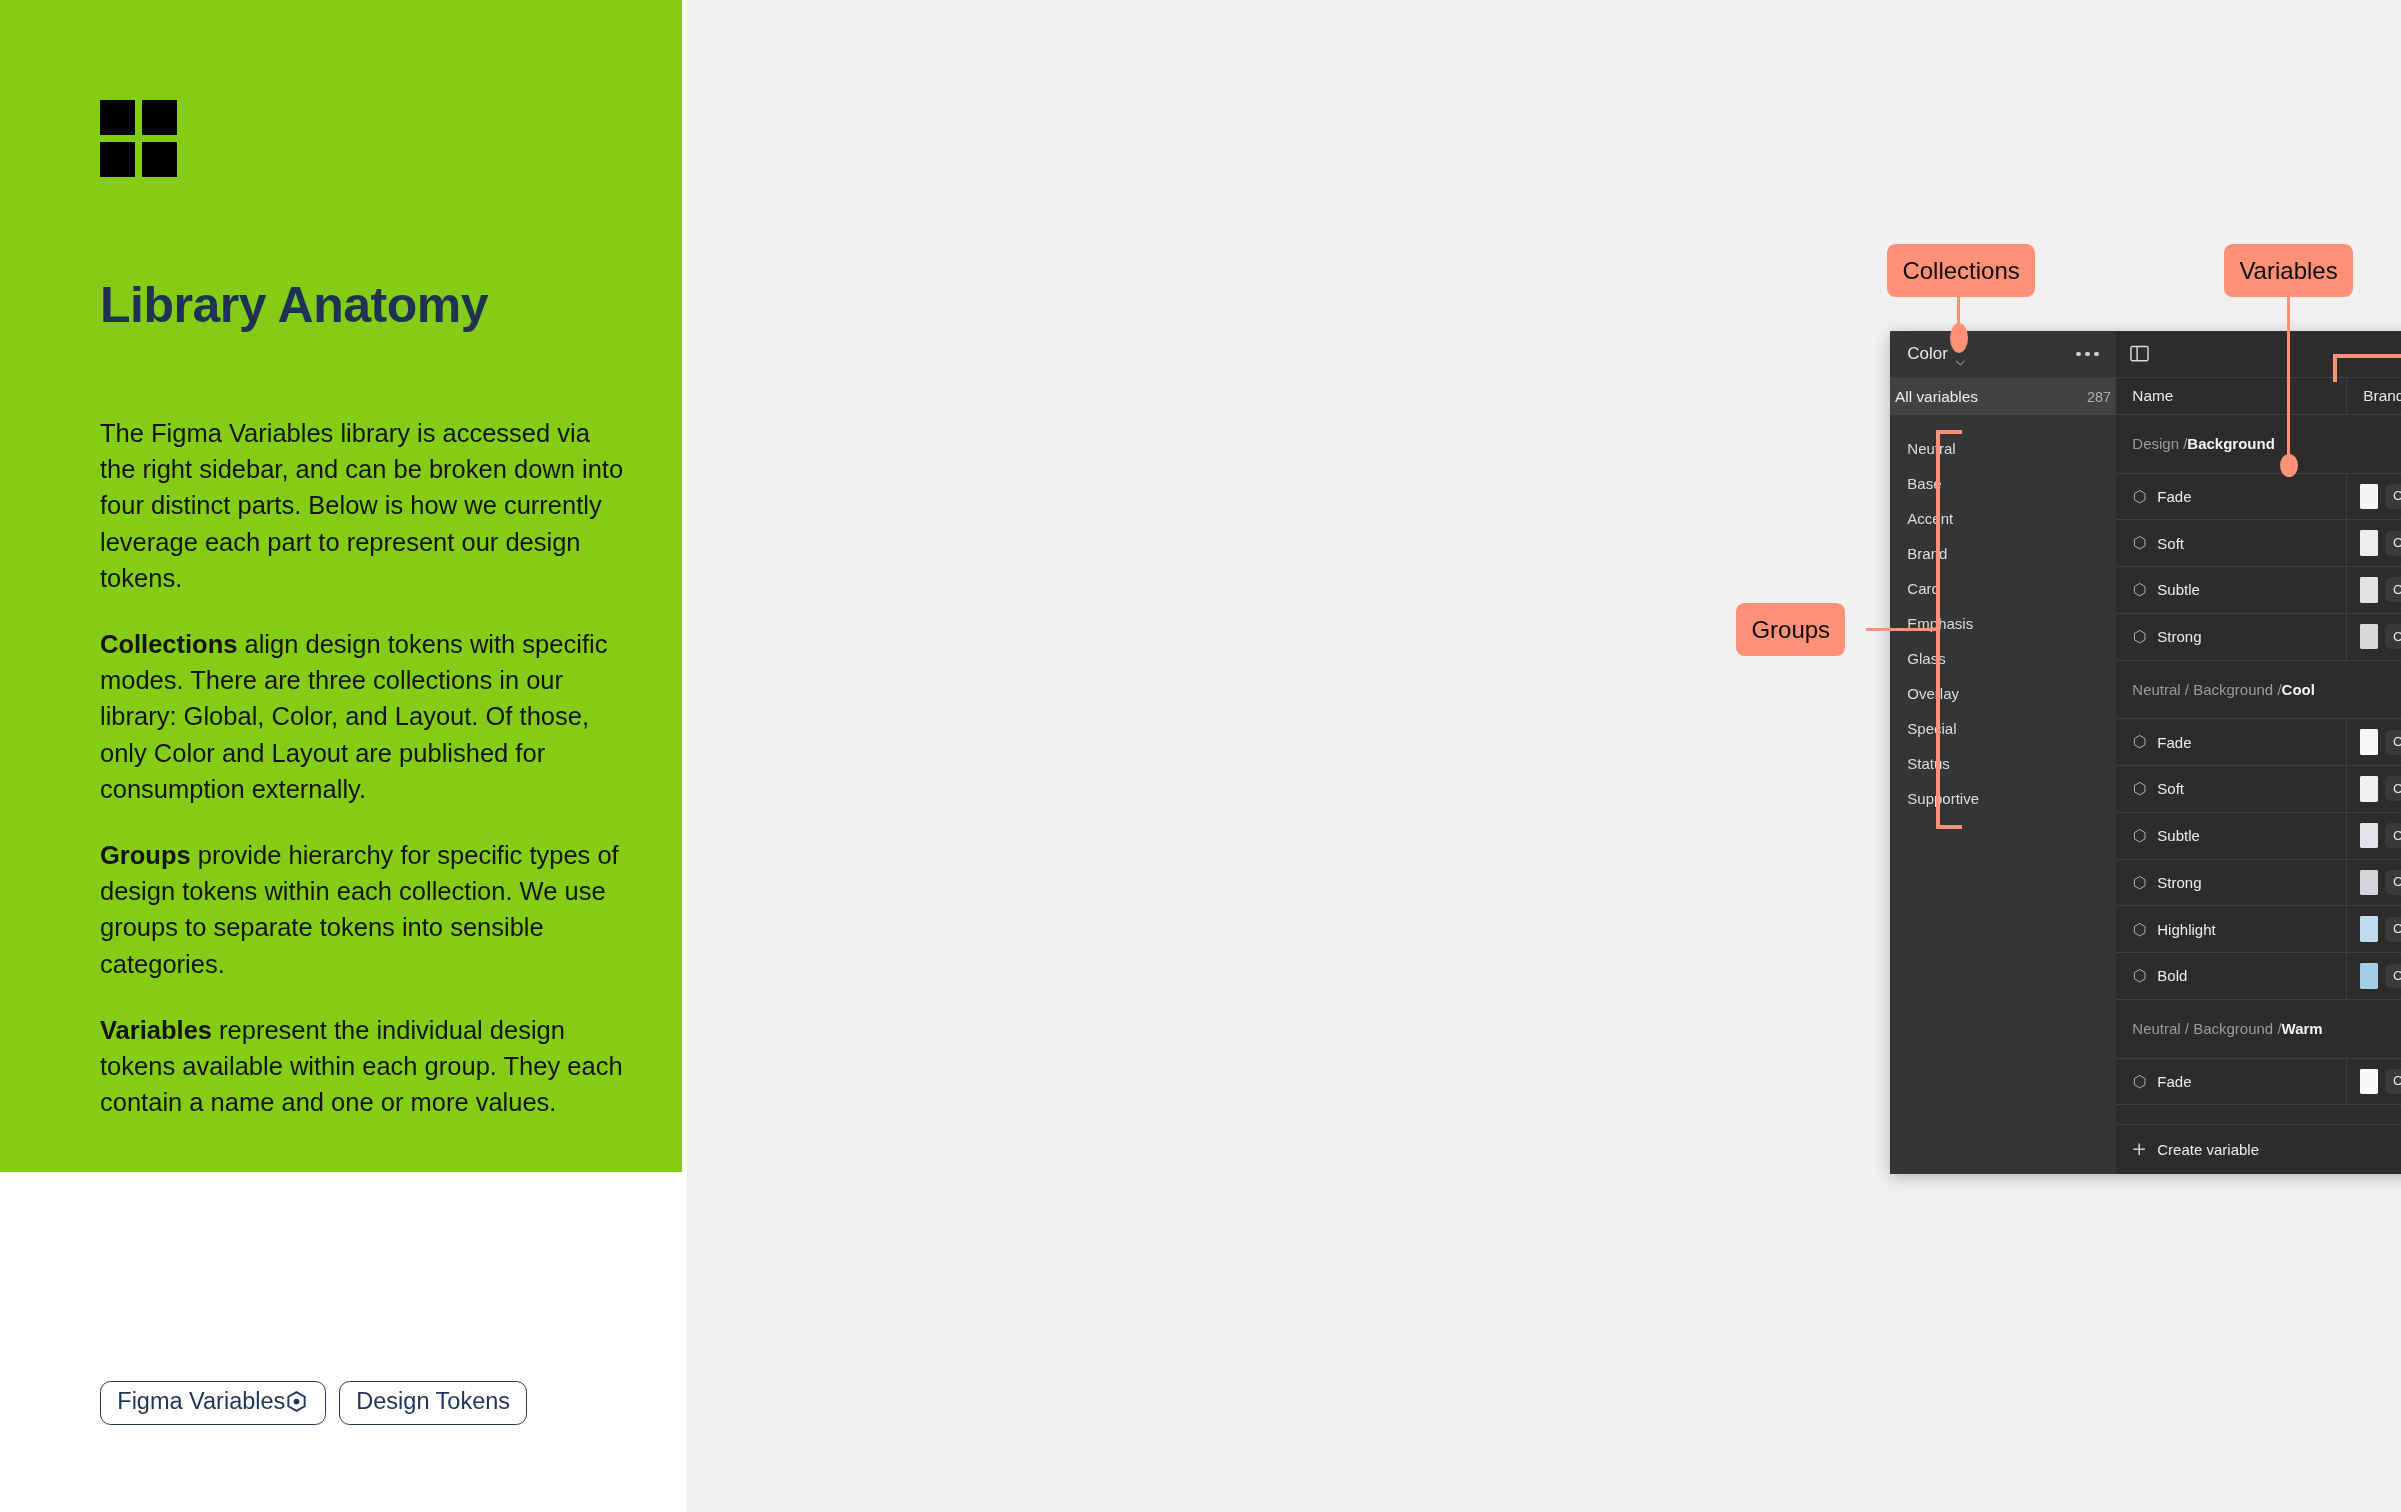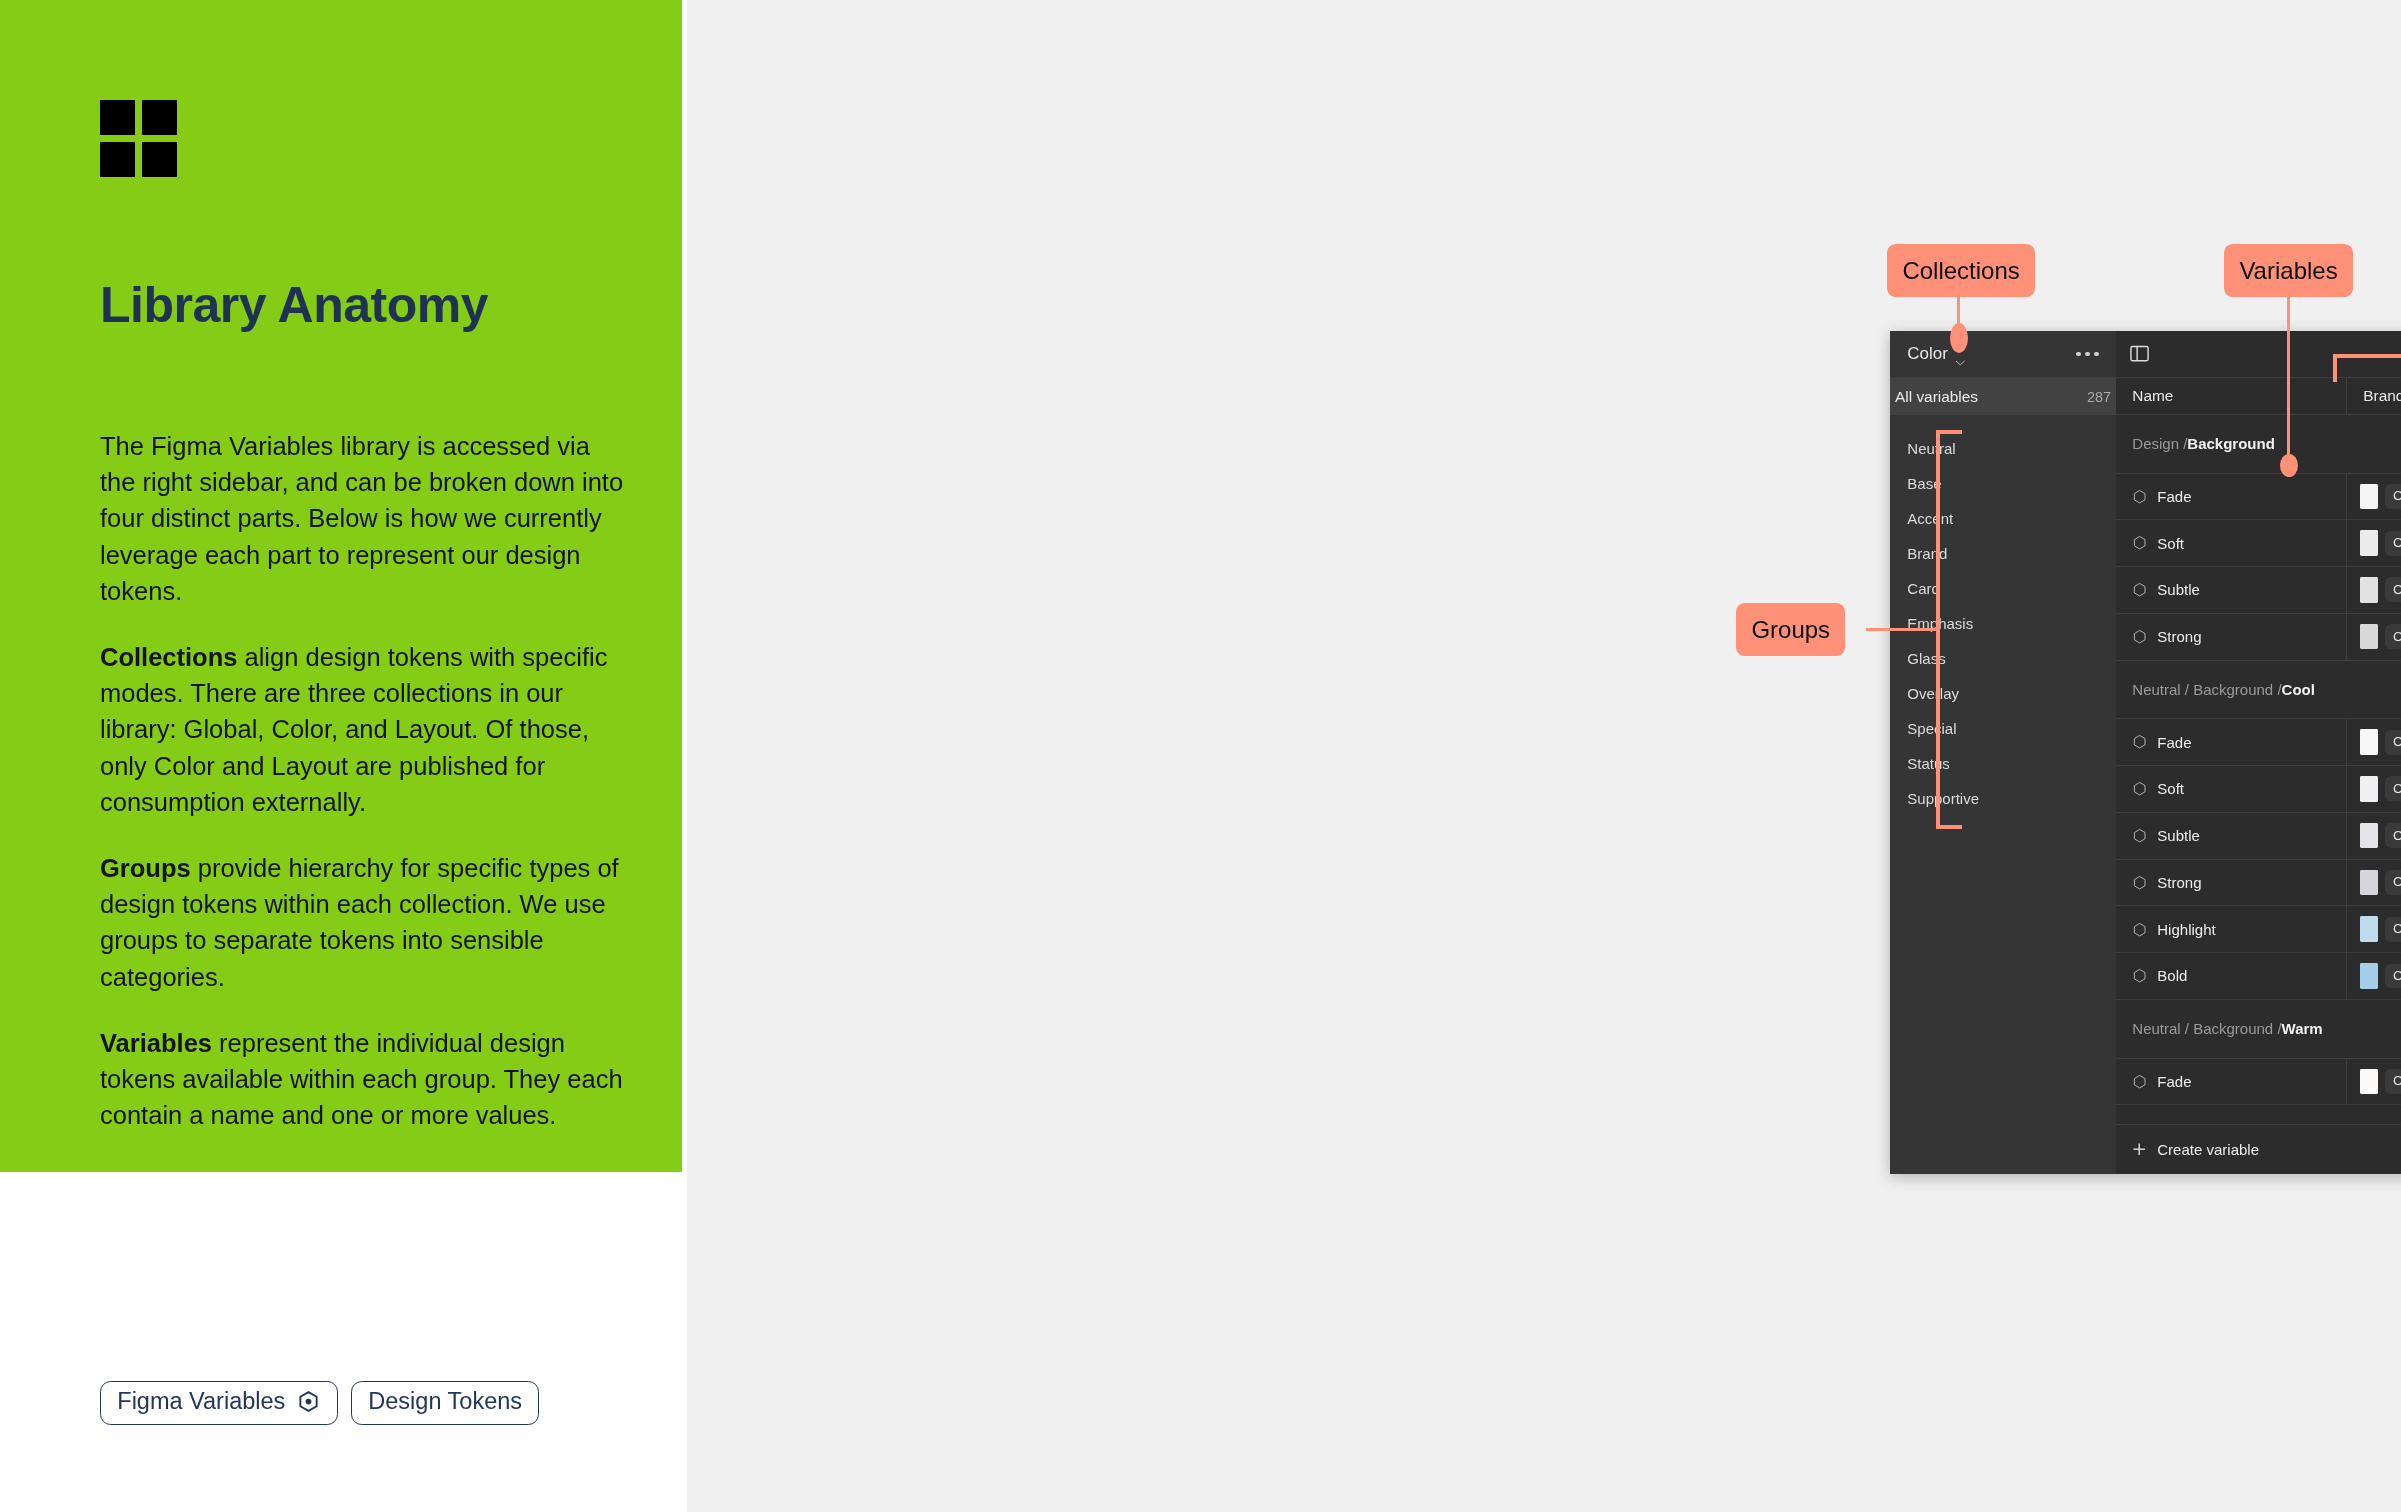--- a/index.html
+++ b/index.html
@@ -27,21 +27,21 @@
 
   .page-title {
     position: absolute; left: 100px; top: 279px;
     width: 528px;
     font-size: 50px; font-weight: 700;
     color: #1f3254; letter-spacing: -0.5px;
     line-height: 1.05;
   }
 
   .body-copy {
-    position: absolute; left: 100px; top: 428px;
+    position: absolute; left: 100px; top: 415px;
     width: 524px;
   }
   .body-copy p {
     font-size: 25.5px;
     line-height: 1.42;
     color: #141414;
     margin-bottom: 30px;
   }
   .body-copy p:last-child { margin-bottom: 12px; }
   .body-copy b { font-weight: 700; }
@@ -49,21 +49,21 @@
   .tag-row {
     position: absolute; left: 100px; top: 1381px;
     display: flex; gap: 13.4px; align-items: center;
   }
   .tag {
     border: 1.9px solid #22365a;
     border-radius: 10.6px;
     color: #22365a;
     font-size: 23.5px;
     padding: 8.2px 16.3px 10.6px 16.3px;
-    display: flex; align-items: center; gap: 12px;
+    display: flex; align-items: center; gap: 0;
     background: transparent;
     white-space: nowrap;
     line-height: 1;
     justify-content: space-between;
   }
   .hex-icon { display: inline-block; width: 23px; height: 23px; flex: 0 0 23px; }
 
   .divider {
     position: absolute; left: 682px; top: 0;
     width: 4.8px; height: 1513px; background: #ffffff;

